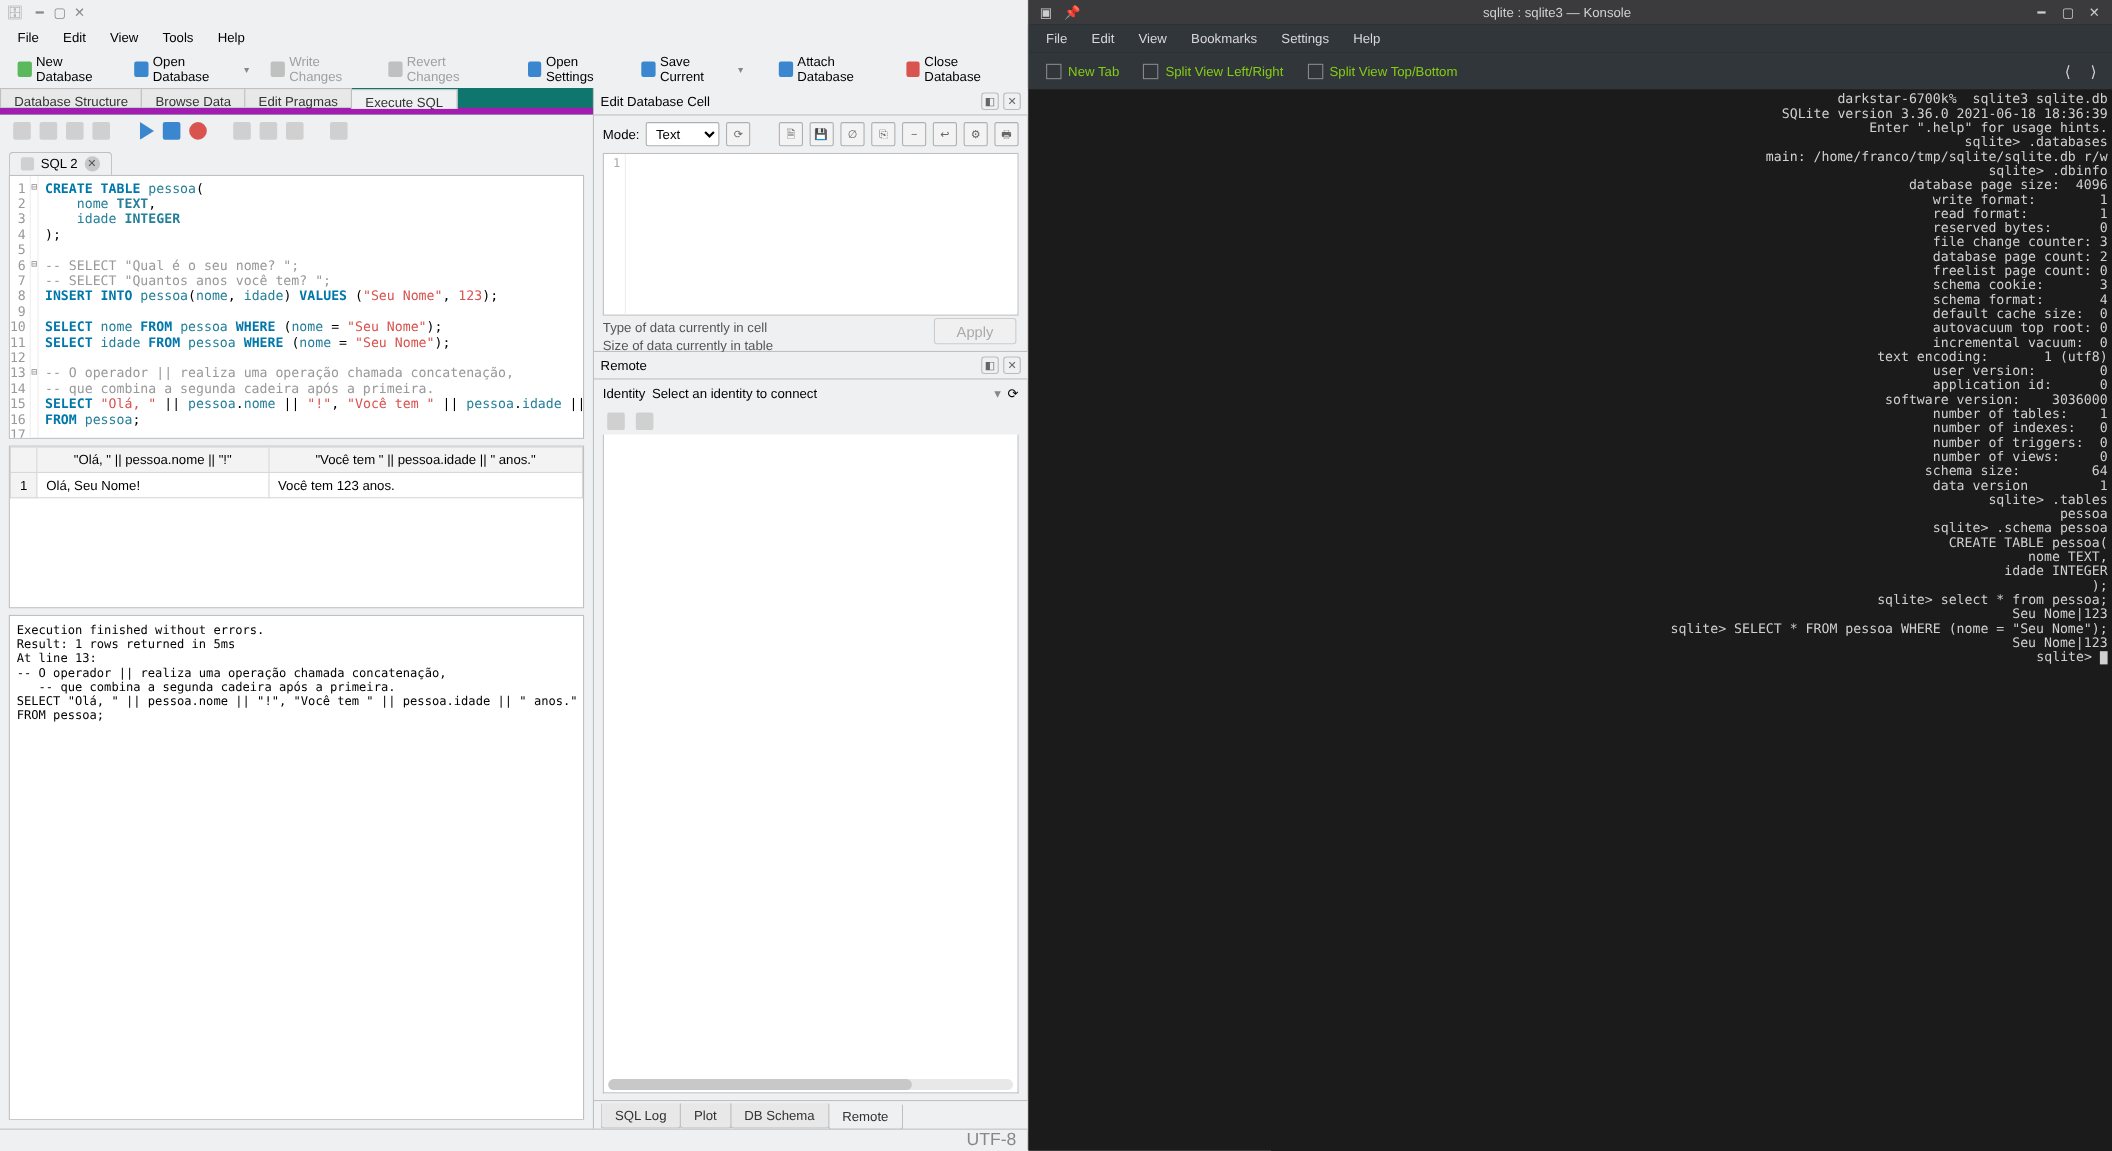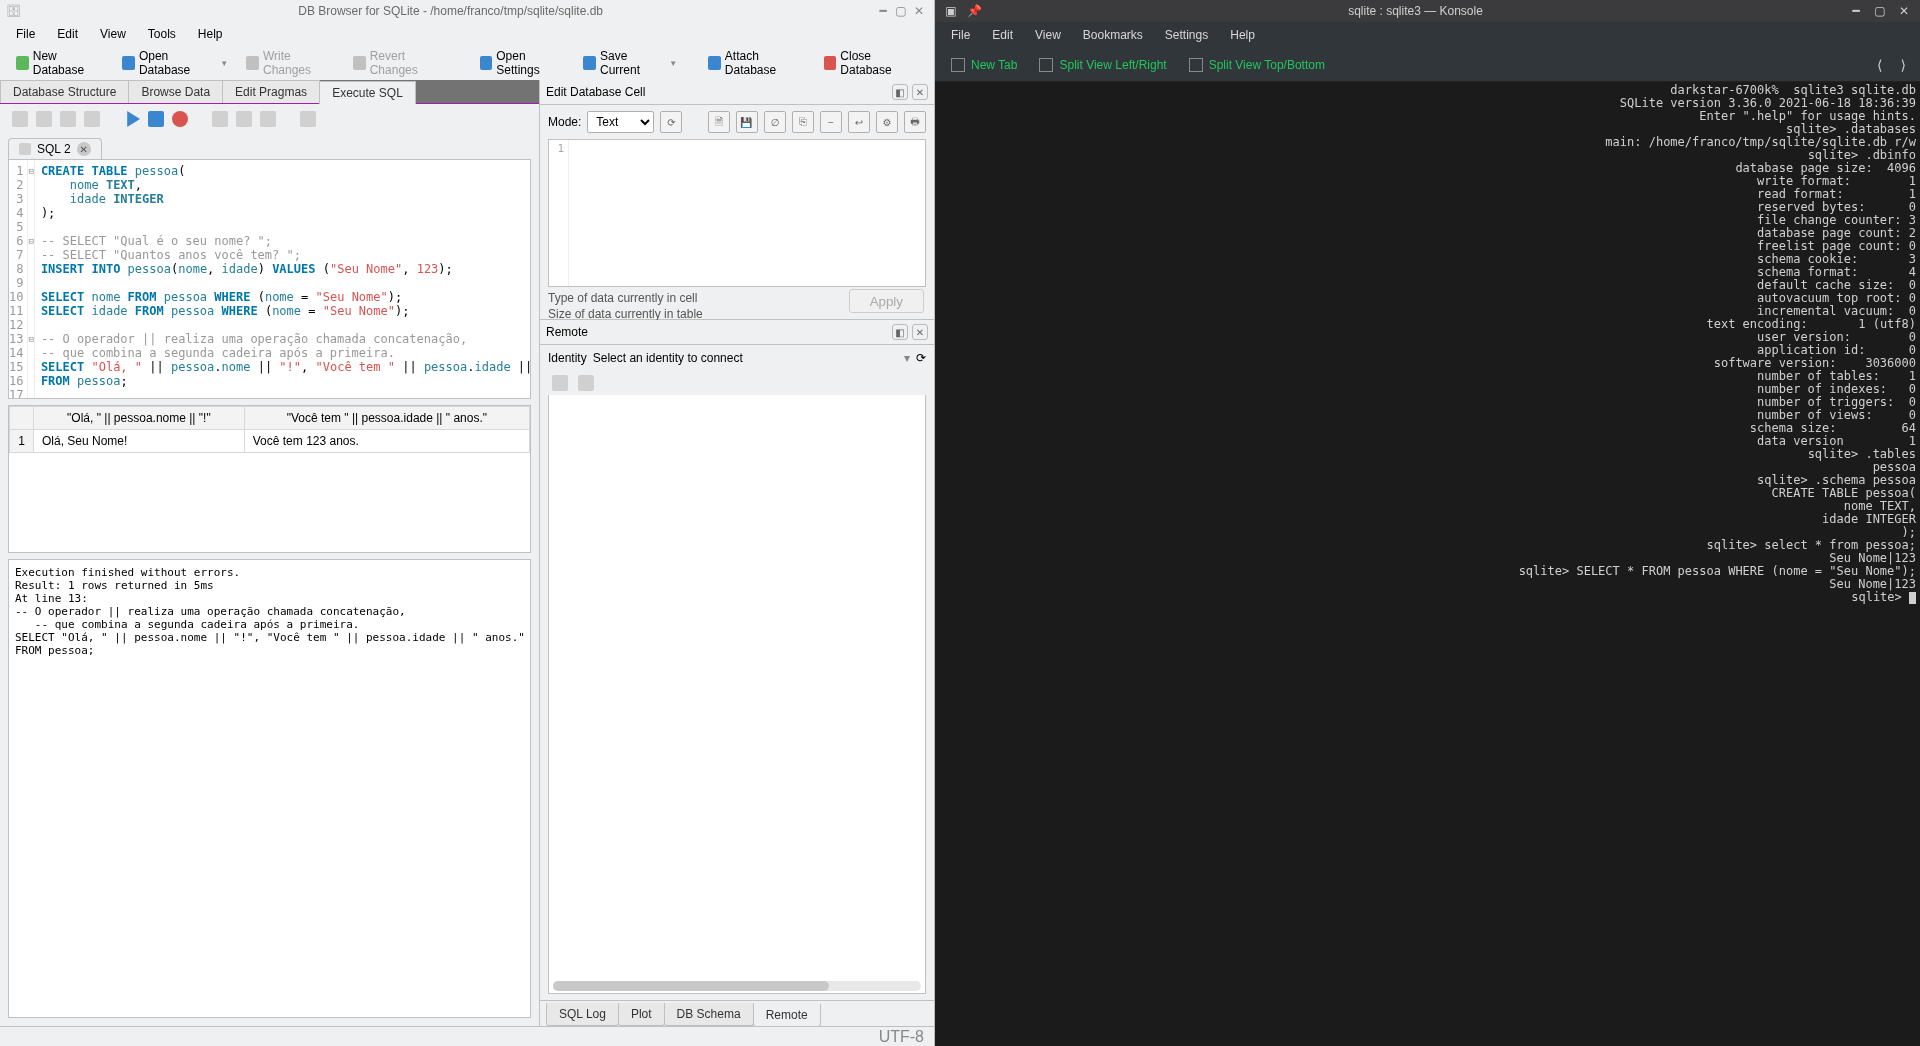--- a/index.html
+++ b/index.html
@@ -22,21 +22,21 @@
 .tbtn.grey .tico { background: #c0c0c0; border-radius: 2px; }
 .tbtn.greyt { color: #a0a0a0; }
 .tbtn.red .tico { background: #d9534f; border-radius: 2px; }
 .tbtn .dd { font-size: 8px; color: #888; margin-left: 2px; }
 .tsep { width: 12px; }
 
 .dbb-body { flex: 1; display: flex; min-height: 0; }
 .dbb-left { width: 540px; display: flex; flex-direction: column; border-right: 1px solid #c0c0c0; min-height: 0; }
 .dbb-right { flex: 1; display: flex; flex-direction: column; min-height: 0; justify-content: center; }
 
-.tabs { display: flex; border-bottom: 1px solid #a21caf; background: #737373; height: 24px; }
+.tabs { display: flex; border-bottom: 6px solid #a21caf; background: #0f766e; height: 24px; }
 .tab { padding: 4px 12px; border: 1px solid #c0c0c0; border-bottom: none; background: #e8e8e8; color: #333; margin-right: -1px; }
 .tab.active { background: #eff0f1; position: relative; top: 1px; }
 
 .sql-icons { height: 30px; display: flex; align-items: center; gap: 8px; padding: 4px 12px; }
 .sql-icons .ic { width: 16px; height: 16px; background: #d0d0d0; border-radius: 2px; display: inline-block; }
 .sql-icons .ic.play { background: #3a87d0; clip-path: polygon(20% 0, 100% 50%, 20% 100%); }
 .sql-icons .ic.step { background: #3a87d0; }
 .sql-icons .ic.stop { background: #d9534f; border-radius: 50%; }
 .sql-icons .isep { width: 8px; }
 
@@ -101,33 +101,32 @@
 
 .konsole { flex: 1; height: 100%; display: flex; flex-direction: column; background: #1b1b1b; color: #d0d0d0; }
 .k-title { height: 22px; background: #3b3b3d; color: #d0d0d0; display: flex; align-items: center; font-size: 12px; }
 .k-title .icons-l { display: flex; gap: 8px; padding: 0 8px; }
 .k-title .t { flex: 1; text-align: center; }
 .k-title .icons-r { display: flex; gap: 8px; padding: 0 8px; }
 .k-title .wbtn { width: 16px; text-align: center; color: #ccc; }
 .k-menu { height: 26px; background: #31363b; display: flex; align-items: center; gap: 2px; padding: 0 6px; color: #d8d8d8; }
 .k-menu span { padding: 3px 10px; }
 .k-toolbar { height: 34px; background: #31363b; border-bottom: 1px solid #222; display: flex; align-items: center; gap: 6px; padding: 0 8px; }
-.k-toolbar .kt { display: flex; align-items: center; gap: 6px; padding: 4px 8px; color: #22c55e; }
+.k-toolbar .kt { display: flex; align-items: center; gap: 6px; padding: 4px 8px; color: #84cc16; }
 .k-toolbar .kic { width: 14px; height: 14px; border: 1px solid #888; display: inline-block; }
 .k-toolbar .arr { margin-left: auto; color: #d0d0d0; padding: 0 6px; font-size: 14px; }
 .terminal { flex: 1; background: #1b1b1b; color: #d0d0d0; font-family: "DejaVu Sans Mono", monospace; font-size: 12px; line-height: 13px; padding: 2px 4px; white-space: pre; overflow: auto; text-align: right; }
 .cursor { display: inline-block; width: 7px; height: 12px; background: #d0d0d0; vertical-align: text-bottom; }
 </style>
 </head>
 <body>
 
 <div class="dbbrowser">
   <div class="dbb-title">
     <span class="icon">🗄</span>
-    <span class="t">DB Browser for SQLite - /home/franco/tmp/sqlite/sqlite.db</span>
     <span class="wbtn">━</span>
     <span class="wbtn">▢</span>
     <span class="wbtn">✕</span>
   </div>
   <div class="dbb-menu">
     <span>File</span>
     <span>Edit</span>
     <span>View</span>
     <span>Tools</span>
     <span>Help</span>

